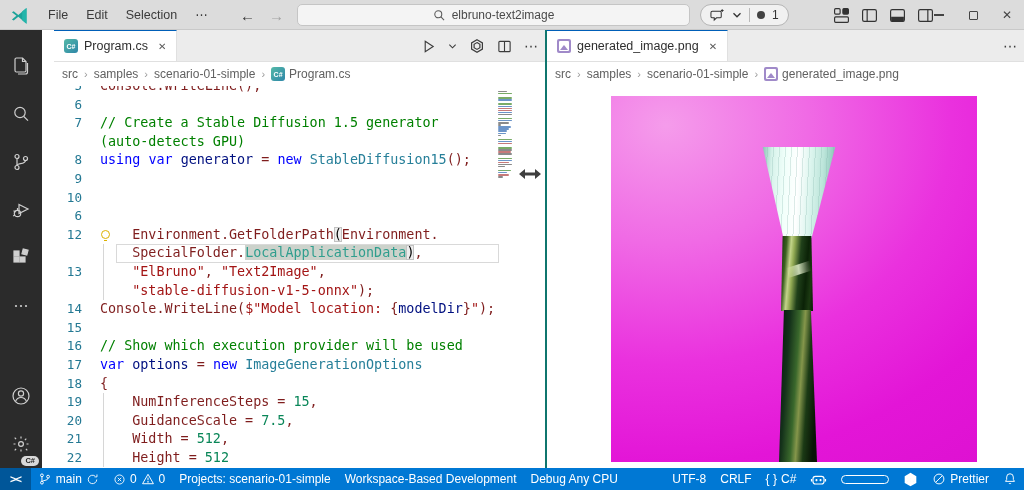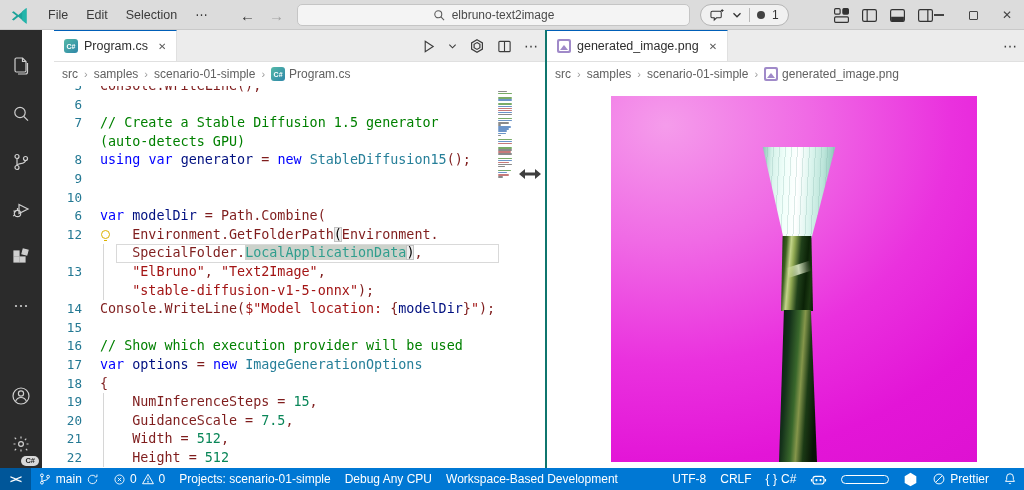--- a/index.html
+++ b/index.html
@@ -276,21 +276,21 @@
       </div>
       <div class="codearea">
         <div class="coderows" id="code-rows">
             <div class="code-row"><span class="gut">5</span><span class="ct"><span class="tk-pln">Console.WriteLine();</span></span></div>
             <div class="code-row"><span class="gut">6</span><span class="ct"></span></div>
             <div class="code-row"><span class="gut">7</span><span class="ct"><span class="tk-com">// Create a Stable Diffusion 1.5 generator</span></span></div>
             <div class="code-row"><span class="gut"></span><span class="ct"><span class="tk-com">(auto-detects GPU)</span></span></div>
             <div class="code-row"><span class="gut">8</span><span class="ct"><span class="tk-kw">using</span><span class="tk-pln"> </span><span class="tk-kw">var</span><span class="tk-pln"> </span><span class="tk-idf">generator</span><span class="tk-pln"> = </span><span class="tk-kw">new</span><span class="tk-pln"> </span><span class="tk-typ">StableDiffusion15</span><span class="tk-pln">();</span></span></div>
             <div class="code-row"><span class="gut">9</span><span class="ct"></span></div>
             <div class="code-row"><span class="gut">10</span></div>
-            <div class="code-row"><span class="gut">6</span><span class="ct"><span class="tk-kw">var</span><span class="tk-pln"> </span><span class="tk-idf">modelDir</span><span class="tk-pln"> = Path.Combine(</span></span></div>
+            <div class="code-row"><span class="gut">6</span></div>
             <div class="code-row"><span class="gut">12</span><span class="ct"><span class="bulb"></span><span class="tk-pln">    Environment.GetFolderPath</span><span class="tk-brk">(</span><span class="tk-pln">Environment.</span></span></div>
             <div class="code-row cur guide"><span class="gut"></span><span class="ct"><span class="tk-pln">    SpecialFolder.</span><span class="tk-sel">LocalApplicationData</span><span class="caret"></span><span class="tk-brk">)</span><span class="tk-pln">,</span></span></div>
             <div class="code-row guide"><span class="gut">13</span><span class="ct"><span class="tk-pln">    </span><span class="tk-str">"ElBruno"</span><span class="tk-pln">, </span><span class="tk-str">"Text2Image"</span><span class="tk-pln">,</span></span></div>
             <div class="code-row guide"><span class="gut"></span><span class="ct"><span class="tk-pln">    </span><span class="tk-str">"stable-diffusion-v1-5-onnx"</span><span class="tk-pln">);</span></span></div>
             <div class="code-row"><span class="gut">14</span><span class="ct"><span class="tk-pln">Console.WriteLine(</span><span class="tk-str">$"Model location: </span><span class="tk-pln">{</span><span class="tk-idf">modelDir</span><span class="tk-pln">}</span><span class="tk-str">"</span><span class="tk-pln">);</span></span></div>
             <div class="code-row"><span class="gut">15</span><span class="ct"></span></div>
             <div class="code-row"><span class="gut">16</span><span class="ct"><span class="tk-com">// Show which execution provider will be used</span></span></div>
             <div class="code-row"><span class="gut">17</span><span class="ct"><span class="tk-kw">var</span><span class="tk-pln"> </span><span class="tk-idf">options</span><span class="tk-pln"> = </span><span class="tk-kw">new</span><span class="tk-pln"> </span><span class="tk-typ">ImageGenerationOptions</span></span></div>
             <div class="code-row"><span class="gut">18</span><span class="ct"><span class="tk-pln">{</span></span></div>
             <div class="code-row guide"><span class="gut">19</span><span class="ct"><span class="tk-pln">    NumInferenceSteps = </span><span class="tk-num">15</span><span class="tk-pln">,</span></span></div>
@@ -412,24 +412,24 @@
           <path d="M8 2.6 14.2 13.4H1.8Z"></path>
           <path d="M8 6.4v3"></path>
           <circle cx="8" cy="11.3" r="0.4" fill="#fff"></circle>
         </svg>
       <span>0</span>
     </div>
     <div class="sb-item">
         <span>Projects: scenario-01-simple</span>
       </div>
     <div class="sb-item">
+        <span>Workspace-Based Development</span>
+      </div>
+    <div class="sb-item">
         <span>Debug Any CPU</span>
-      </div>
-    <div class="sb-item">
-        <span>Workspace-Based Development</span>
       </div>
 
     <div class="sb-right">
       <div class="sb-item">
           <span>UTF-8</span>
         </div>
       <div class="sb-item">
           <span>CRLF</span>
         </div>
       <div class="sb-item">

